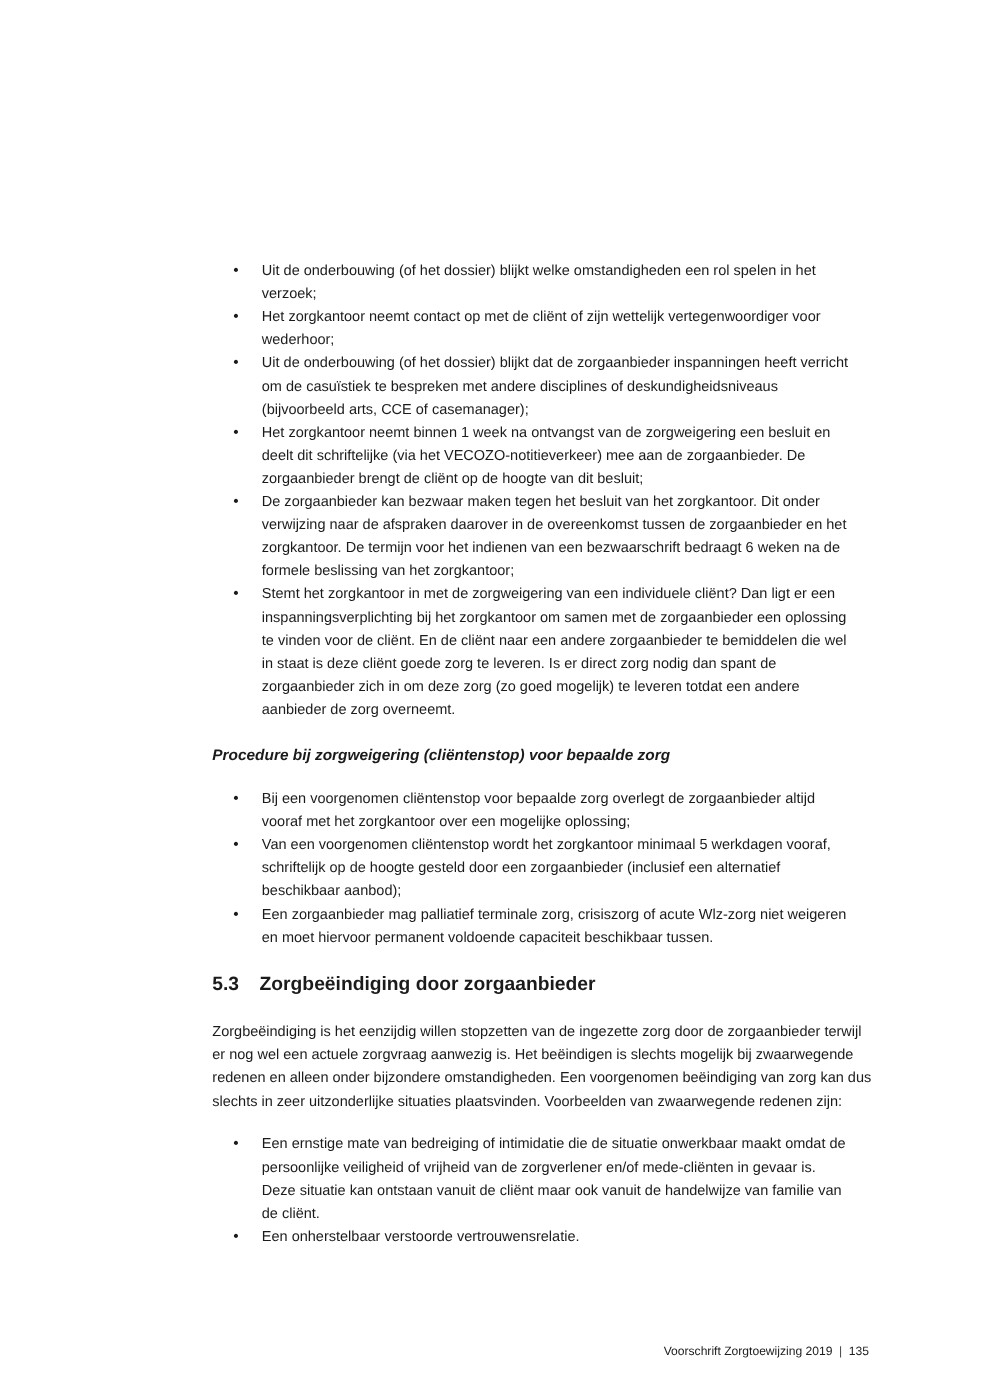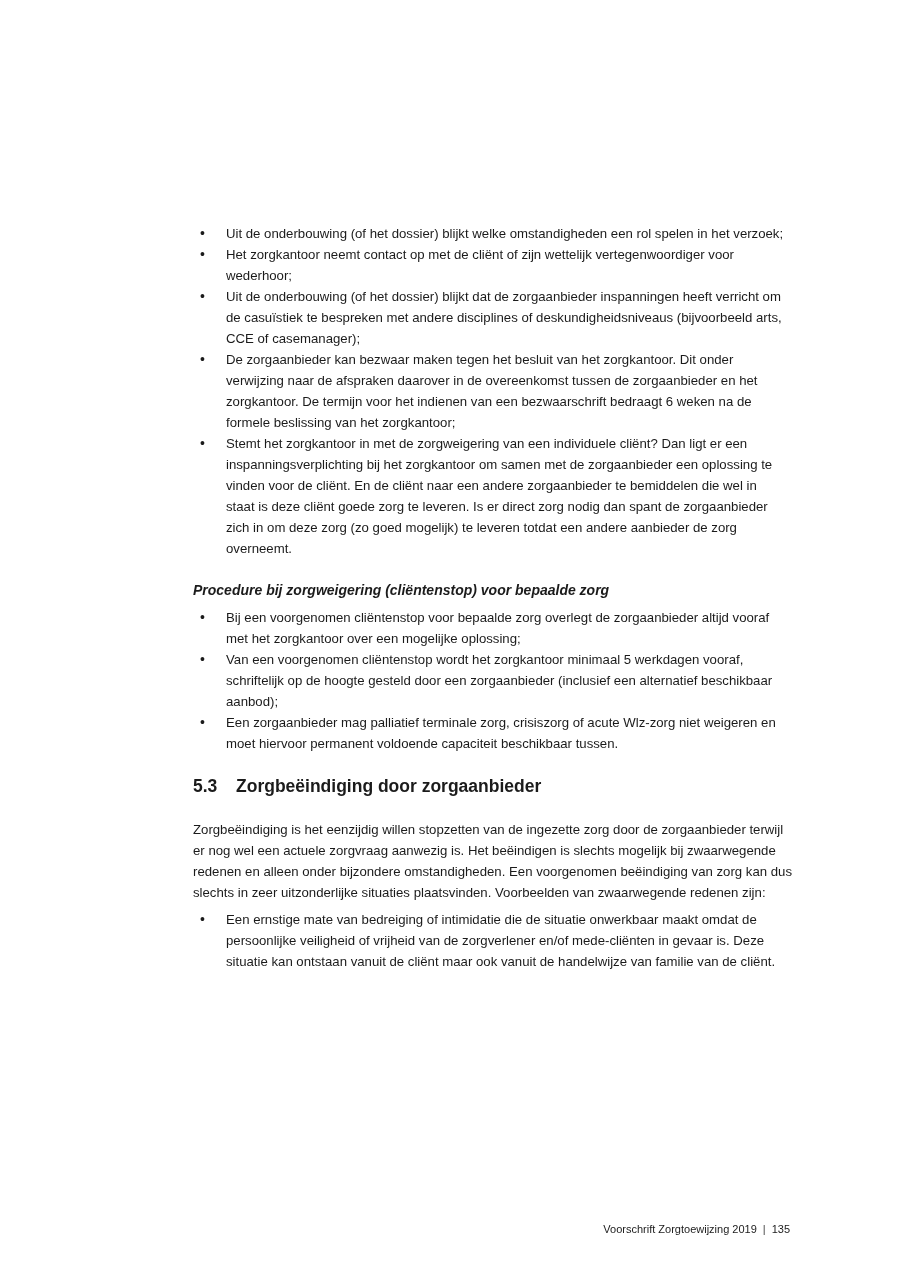--- a/index.html
+++ b/index.html
@@ -19,21 +19,21 @@
   .content {
     position: absolute;
     left: 193px;
     top: 217px;
     width: 599px;
     font-size: 13.2px;
     line-height: 21px;
     text-align: left;
   }
   ul.bullet-list {
-    margin: 6px;
+    margin: 18px;
     padding: 0;
     list-style: none;
   }
   ul.bullet-list > li {
     position: relative;
     padding-left: 27px;
   }
   ul.bullet-list > li::before {
     content: "\2022";
     position: absolute;
@@ -80,20 +80,21 @@
 </head>
 <body>
 
 <div class="page">
   <div class="content">
 
     <ul class="bullet-list">
       <li>Uit de onderbouwing (of het dossier) blijkt welke omstandigheden een rol spelen in het verzoek;</li>
       <li>Het zorgkantoor neemt contact op met de cliënt of zijn wettelijk vertegenwoordiger voor wederhoor;</li>
       <li>Uit de onderbouwing (of het dossier) blijkt dat de zorgaanbieder inspanningen heeft verricht om de casuïstiek te bespreken met andere disciplines of deskundigheidsniveaus (bijvoorbeeld arts, CCE of casemanager);</li>
+      <li>Het zorgkantoor neemt binnen 1 week na ontvangst van de zorgweigering een besluit en deelt dit schriftelijke (via het VECOZO-notitieverkeer) mee aan de zorgaanbieder. De zorgaanbieder brengt de cliënt op de hoogte van dit besluit;</li>
       <li>De zorgaanbieder kan bezwaar maken tegen het besluit van het zorgkantoor. Dit onder verwijzing naar de afspraken daarover in de overeenkomst tussen de zorgaanbieder en het zorgkantoor. De termijn voor het indienen van een bezwaarschrift bedraagt 6 weken na de formele beslissing van het zorgkantoor;</li>
       <li>Stemt het zorgkantoor in met de zorgweigering van een individuele cliënt? Dan ligt er een inspanningsverplichting bij het zorgkantoor om samen met de zorgaanbieder een oplossing te vinden voor de cliënt. En de cliënt naar een andere zorgaanbieder te bemiddelen die wel in staat is deze cliënt goede zorg te leveren. Is er direct zorg nodig dan spant de zorgaanbieder zich in om deze zorg (zo goed mogelijk) te leveren totdat een andere aanbieder de zorg overneemt.</li>
     </ul>
 
     <h3 class="subheading">Procedure bij zorgweigering (cliëntenstop) voor bepaalde zorg</h3>
 
     <ul class="bullet-list">
       <li>Bij een voorgenomen cliëntenstop voor bepaalde zorg overlegt de zorgaanbieder altijd vooraf met het zorgkantoor over een mogelijke oplossing;</li>
       <li>Van een voorgenomen cliëntenstop wordt het zorgkantoor minimaal 5 werkdagen vooraf, schriftelijk op de hoogte gesteld door een zorgaanbieder (inclusief een alternatief beschikbaar aanbod);</li>
       <li>Een zorgaanbieder mag palliatief terminale zorg, crisiszorg of acute Wlz-zorg niet weigeren en moet hiervoor permanent voldoende capaciteit beschikbaar tussen.</li>
@@ -101,20 +102,21 @@
 
     <div class="section-heading">
       <span class="section-number">5.3</span>
       <span class="section-title">Zorgbeëindiging door zorgaanbieder</span>
     </div>
 
     <p class="body-paragraph">Zorgbeëindiging is het eenzijdig willen stopzetten van de ingezette zorg door de zorgaanbieder terwijl er nog wel een actuele zorgvraag aanwezig is. Het beëindigen is slechts mogelijk bij zwaarwegende redenen en alleen onder bijzondere omstandigheden. Een voorgenomen beëindiging van zorg kan dus slechts in zeer uitzonderlijke situaties plaatsvinden. Voorbeelden van zwaarwegende redenen zijn:</p>
 
     <ul class="bullet-list">
       <li>Een ernstige mate van bedreiging of intimidatie die de situatie onwerkbaar maakt omdat de persoonlijke veiligheid of vrijheid van de zorgverlener en/of mede-cliënten in gevaar is. Deze situatie kan ontstaan vanuit de cliënt maar ook vanuit de handelwijze van familie van de cliënt.</li>
+      <li>Een onherstelbaar verstoorde vertrouwensrelatie.</li>
     </ul>
 
   </div>
 
   <div class="footer">
     <span>Voorschrift Zorgtoewijzing 2019</span><span class="sep">|</span><span class="page-num">135</span>
   </div>
 </div>
 
 </body></html>

